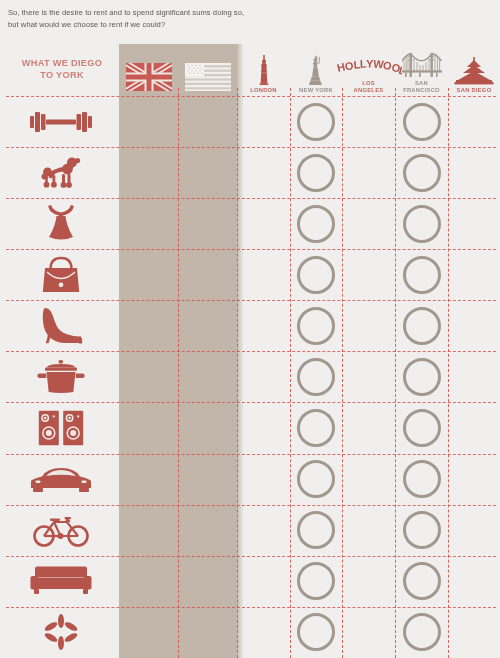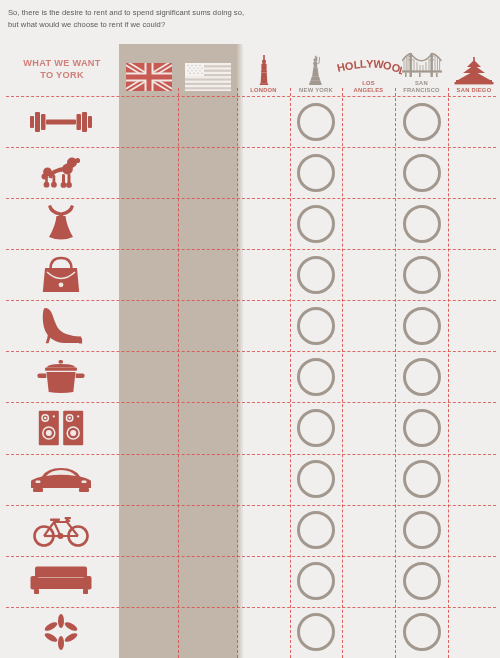--- a/index.html
+++ b/index.html
@@ -132,21 +132,21 @@
 <body>
 
 <div id="page">
 
   <div id="intro">So, there is the desire to rent and to spend significant sums doing so, but what would we choose to rent if we could?</div>
 
   <div id="tan-panel"></div>
   <div id="tan-panel-fade"></div>
 
   <div id="title">
-    <div>WHAT WE WANT</div>
+    <div>WHAT WE DIEGO</div>
     <div>TO YORK</div>
   </div>
 
   <div id="header">
       <div class="hcell" style="left: 119px; width: 59px;">
         <span class="hicon">
           <svg width="46" height="28" viewBox="0 0 46 28">
       <rect width="46" height="28" fill="#c75a52"></rect>
       <path d="M0 0 L46 28 M46 0 L0 28" stroke="#efe7e2" stroke-width="5.5"></path>
       <path d="M0 0 L46 28 M46 0 L0 28" stroke="#c75a52" stroke-width="2"></path>

